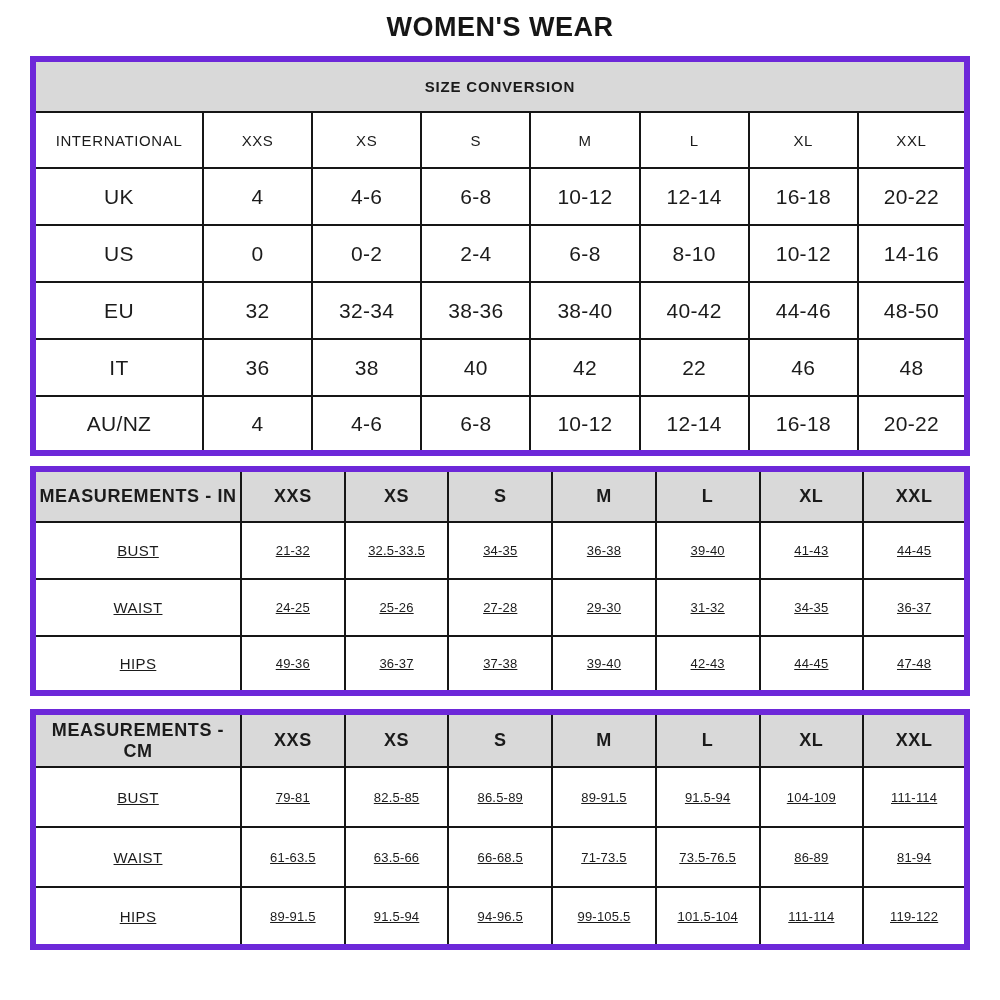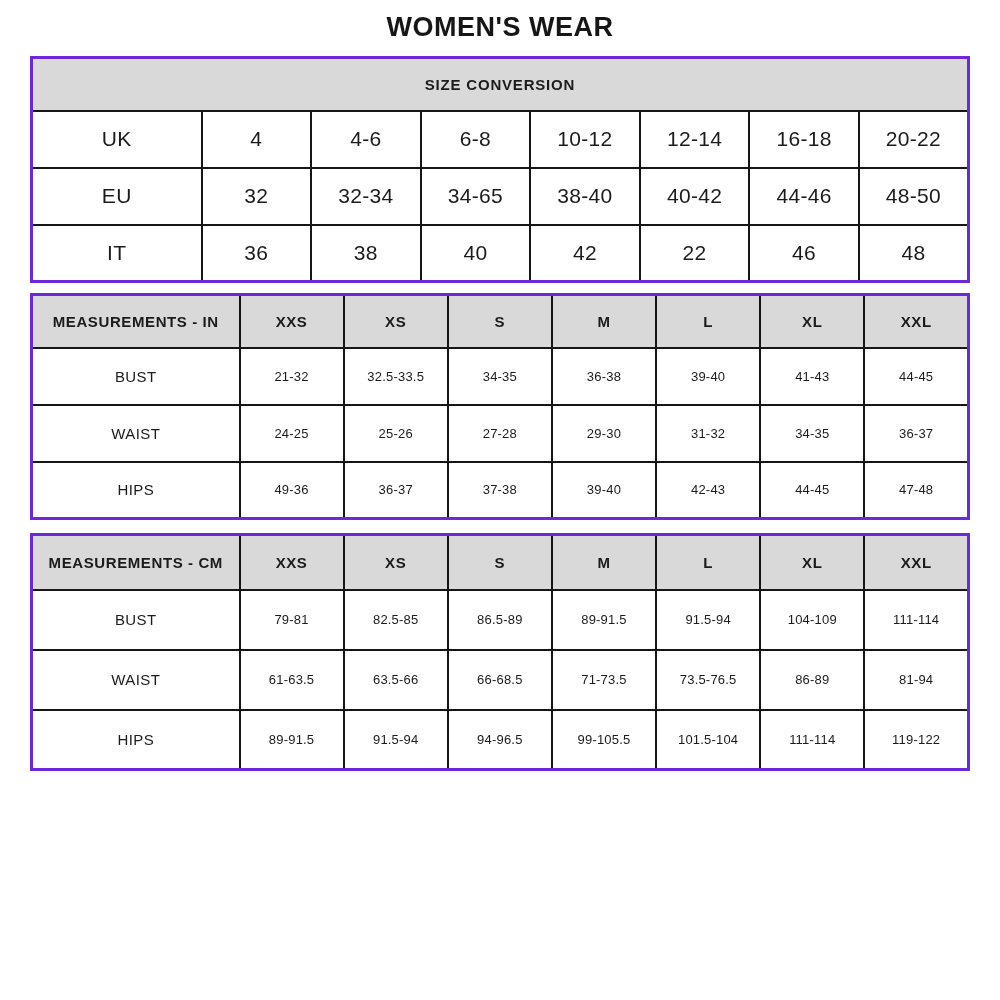--- a/index.html
+++ b/index.html
@@ -17,21 +17,21 @@
     font-weight: bold;
     letter-spacing: 0.5px;
     margin-bottom: 13px;
     color: #161616;
   }
 
   table {
     width: 940px;
     border-collapse: collapse;
     table-layout: fixed;
-    border: 3px solid #6d28d9;
+    border: 6px solid #6d28d9;
   }
   td {
     border: 2px solid #161616;
     text-align: center;
     vertical-align: middle;
     overflow: hidden;
   }
 
   
   .conv .caption-cell {
@@ -42,25 +42,25 @@
     height: 53px;
   }
   .conv .head-row td { height: 56px; font-size: 15px; letter-spacing: 0.6px; }
   .conv .data-row td { height: 57px; font-size: 21px; letter-spacing: 0.3px; }
 
   
   .meas { margin-top: 10px; }
   .meas .head-row td {
     background: #d9d9d9;
     font-weight: bold;
-    font-size: 15px;
+    font-size: 18px;
     letter-spacing: 0.6px;
     height: 53px;
   }
-  .meas .data-row td { height: 57px; font-size: 13px; letter-spacing: 0.2px; }
+  .meas .data-row td { height: 57px; font-size: 13px; letter-spacing: 0.2px; text-decoration: underline; }
   .meas .data-row td.row-label { font-size: 15px; letter-spacing: 0.4px; }
 
   .cm { margin-top: 13px; padding-left: 16px; }
   .cm .head-row td { height: 55px; }
   .cm .data-row td { height: 60px; }
 </style>
 </head>
 <body>
 
 <div class="page">
@@ -69,49 +69,79 @@
 
   <table class="conv">
     <colgroup>
         <col style="width:170px">
         <col span="7">
       </colgroup>
     <tbody>
         <tr>
       <td colspan="8" class="caption-cell">SIZE CONVERSION</td>
     </tr>
+    <tr class="head-row">
+      <td>INTERNATIONAL</td>
+      <td>XXS</td>
+      <td>XS</td>
+      <td>S</td>
+      <td>M</td>
+      <td>L</td>
+      <td>XL</td>
+      <td>XXL</td>
+    </tr>
     <tr class="data-row">
       <td class="row-label">UK</td>
       <td>4</td>
       <td>4-6</td>
       <td>6-8</td>
       <td>10-12</td>
       <td>12-14</td>
       <td>16-18</td>
       <td>20-22</td>
     </tr>
     <tr class="data-row">
+      <td class="row-label">US</td>
+      <td>0</td>
+      <td>0-2</td>
+      <td>2-4</td>
+      <td>6-8</td>
+      <td>8-10</td>
+      <td>10-12</td>
+      <td>14-16</td>
+    </tr>
+    <tr class="data-row">
       <td class="row-label">EU</td>
       <td>32</td>
       <td>32-34</td>
-      <td>34-65</td>
+      <td>38-36</td>
       <td>38-40</td>
       <td>40-42</td>
       <td>44-46</td>
       <td>48-50</td>
     </tr>
     <tr class="data-row">
       <td class="row-label">IT</td>
       <td>36</td>
       <td>38</td>
       <td>40</td>
       <td>42</td>
       <td>22</td>
       <td>46</td>
       <td>48</td>
+    </tr>
+    <tr class="data-row">
+      <td class="row-label">AU/NZ</td>
+      <td>4</td>
+      <td>4-6</td>
+      <td>6-8</td>
+      <td>10-12</td>
+      <td>12-14</td>
+      <td>16-18</td>
+      <td>20-22</td>
     </tr>
   </tbody>
     </table>
 
   <table class="meas in">
     <colgroup>
         <col style="width:208px">
         <col span="7">
       </colgroup>
     <tbody>

